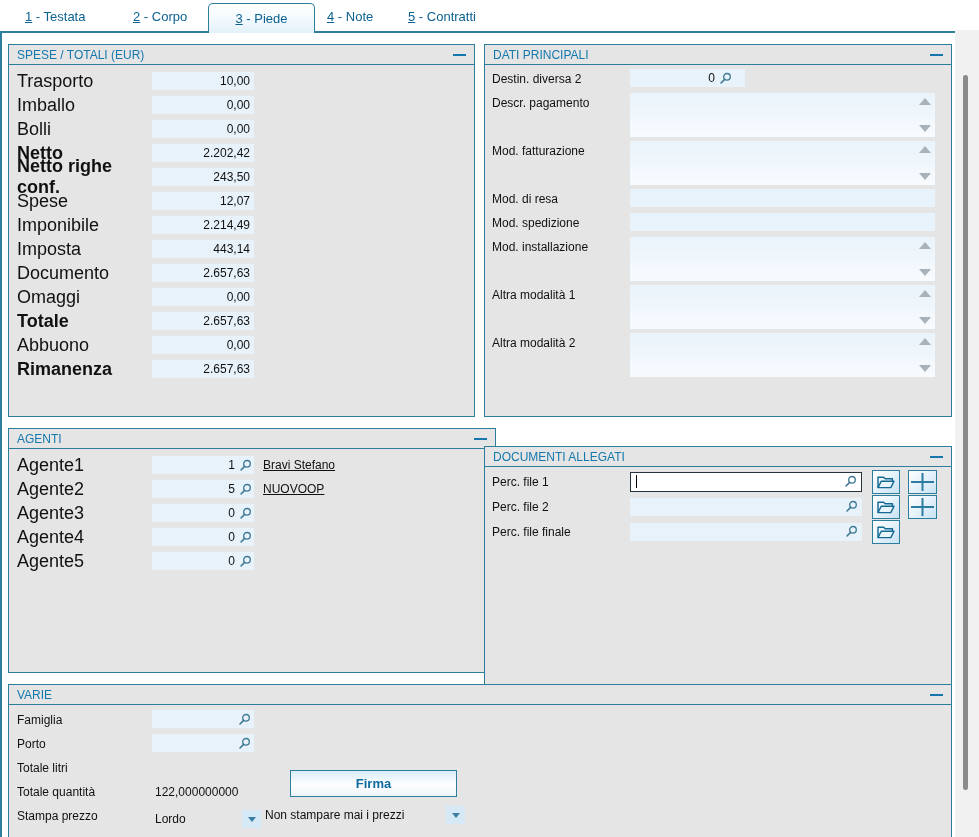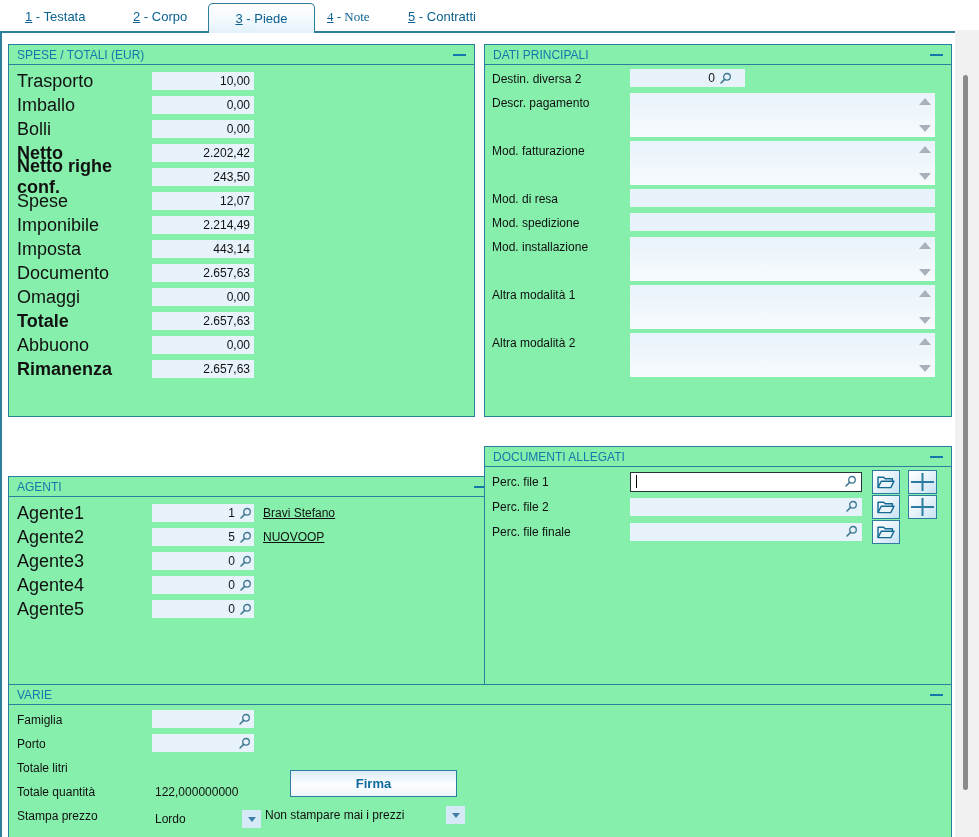--- a/index.html
+++ b/index.html
@@ -19,21 +19,21 @@
   .tab u { text-decoration:underline; }
   .tab-active {
     position:absolute; top:3px; height:30px; z-index:3;
     border:1px solid #2d7d9c; border-bottom:none; border-radius:5px 5px 0 0;
     background:linear-gradient(180deg,#ffffff 0%,#f2f9fd 55%,#e3f1fa 100%);
     display:flex; align-items:center; justify-content:center;
     font-size:13px; color:#0c6191; cursor:pointer;
   }
 
   
-  .panel { position:absolute; background:#86efac; border:1px solid #2d7d9c; }
+  .panel { position:absolute; background:#e5e5e5; border:1px solid #2d7d9c; }
   .phead { height:20px; border-bottom:1px solid #2d7d9c; display:flex; align-items:center; padding:0 8px; }
   .ptitle { flex:1; color:#1478ad; font-size:12px; }
   .pmin { width:13px; height:2px; background:#1478ad; cursor:pointer; }
   .pbody { position:relative; width:100%; }
 
   
   .frow { display:flex; align-items:center; height:24px; }
   .flabel { width:143px; padding-left:8px; font-size:18px; color:#111; flex:none; }
   .flabel.bold { font-weight:bold; }
   .ffield {
@@ -106,21 +106,21 @@
 </style>
 </head>
 <body>
 
 <div class="tabbar" id="tabbar">
     <span class="tab" style="left: 25px;"><u>1</u> - Testata</span>
     <span class="tab" style="left: 133px;"><u>2</u> - Corpo</span>
     <div class="tab-active" style="left: 208px; width: 107px;">
       <span><u>3</u> - Piede</span>
     </div>
-    <span class="tab" style="left: 327px; font-family: Liberation Serif, serif;"><u>4</u> - Note</span>
+    <span class="tab" style="left: 327px;"><u>4</u> - Note</span>
     <span class="tab" style="left: 408px;"><u>5</u> - Contratti</span>
   </div>
 <div class="topline"></div>
 <div class="leftline"></div>
 
 <div class="panel" style="left:8px;top:44px;width:467px;height:373px;">
   <div class="phead">
     <span class="ptitle">SPESE / TOTALI (EUR)</span>
     <span class="pmin"></span>
   </div>
@@ -219,21 +219,21 @@
         <span class="arrow-dn"></span>
       </div>
       <span class="dlabel" style="top: 271px;">Altra modalità 2</span>
       <div class="ta" style="top: 268px;">
         <span class="arrow-up"></span>
         <span class="arrow-dn"></span>
       </div>
     </div>
 </div>
 
-<div class="panel" style="left:8px;top:428px;width:488px;height:245px;margin-top:48px;">
+<div class="panel" style="left:8px;top:428px;width:488px;height:245px;">
   <div class="phead">
     <span class="ptitle">AGENTI</span>
     <span class="pmin"></span>
   </div>
   <div class="pbody" id="agenti-body" style="padding-top:4px;">
       <div class="frow">
         <span class="flabel">Agente1</span>
         <span class="ffield-l">
           <span>1</span>
           <svg width="13" height="13" viewBox="0 0 13 13">

